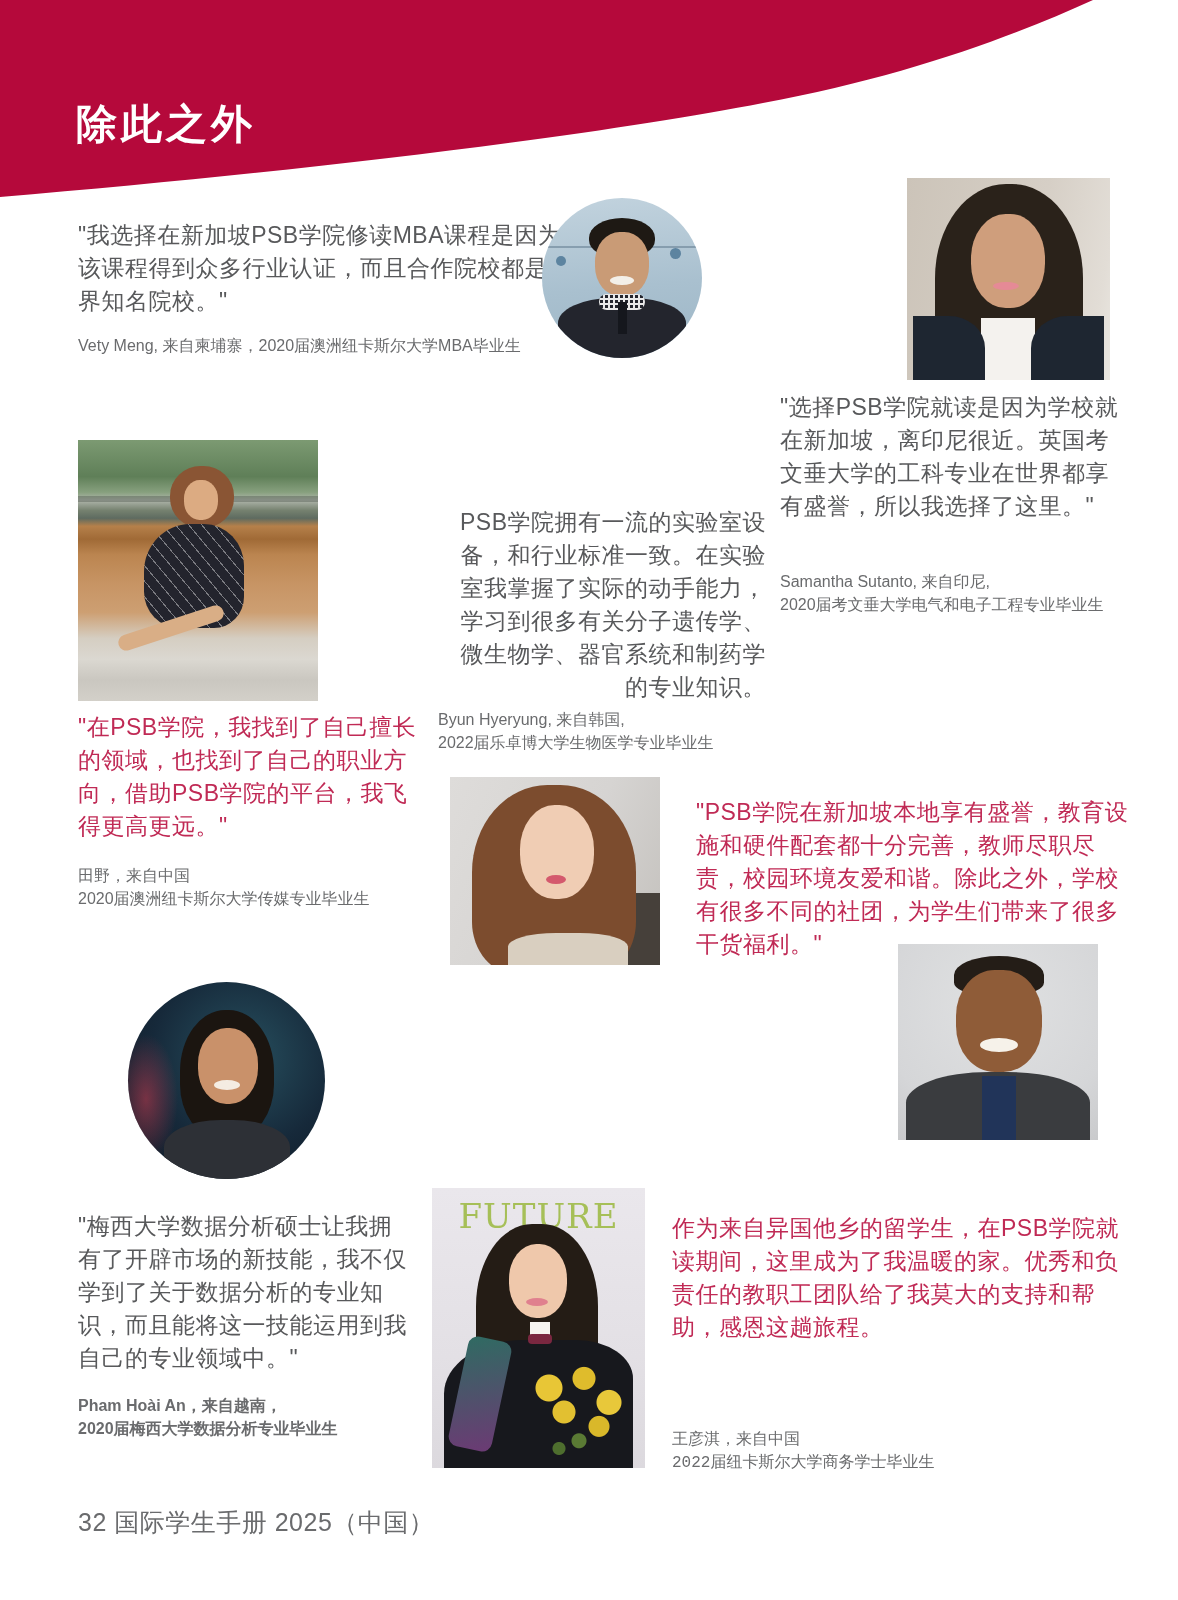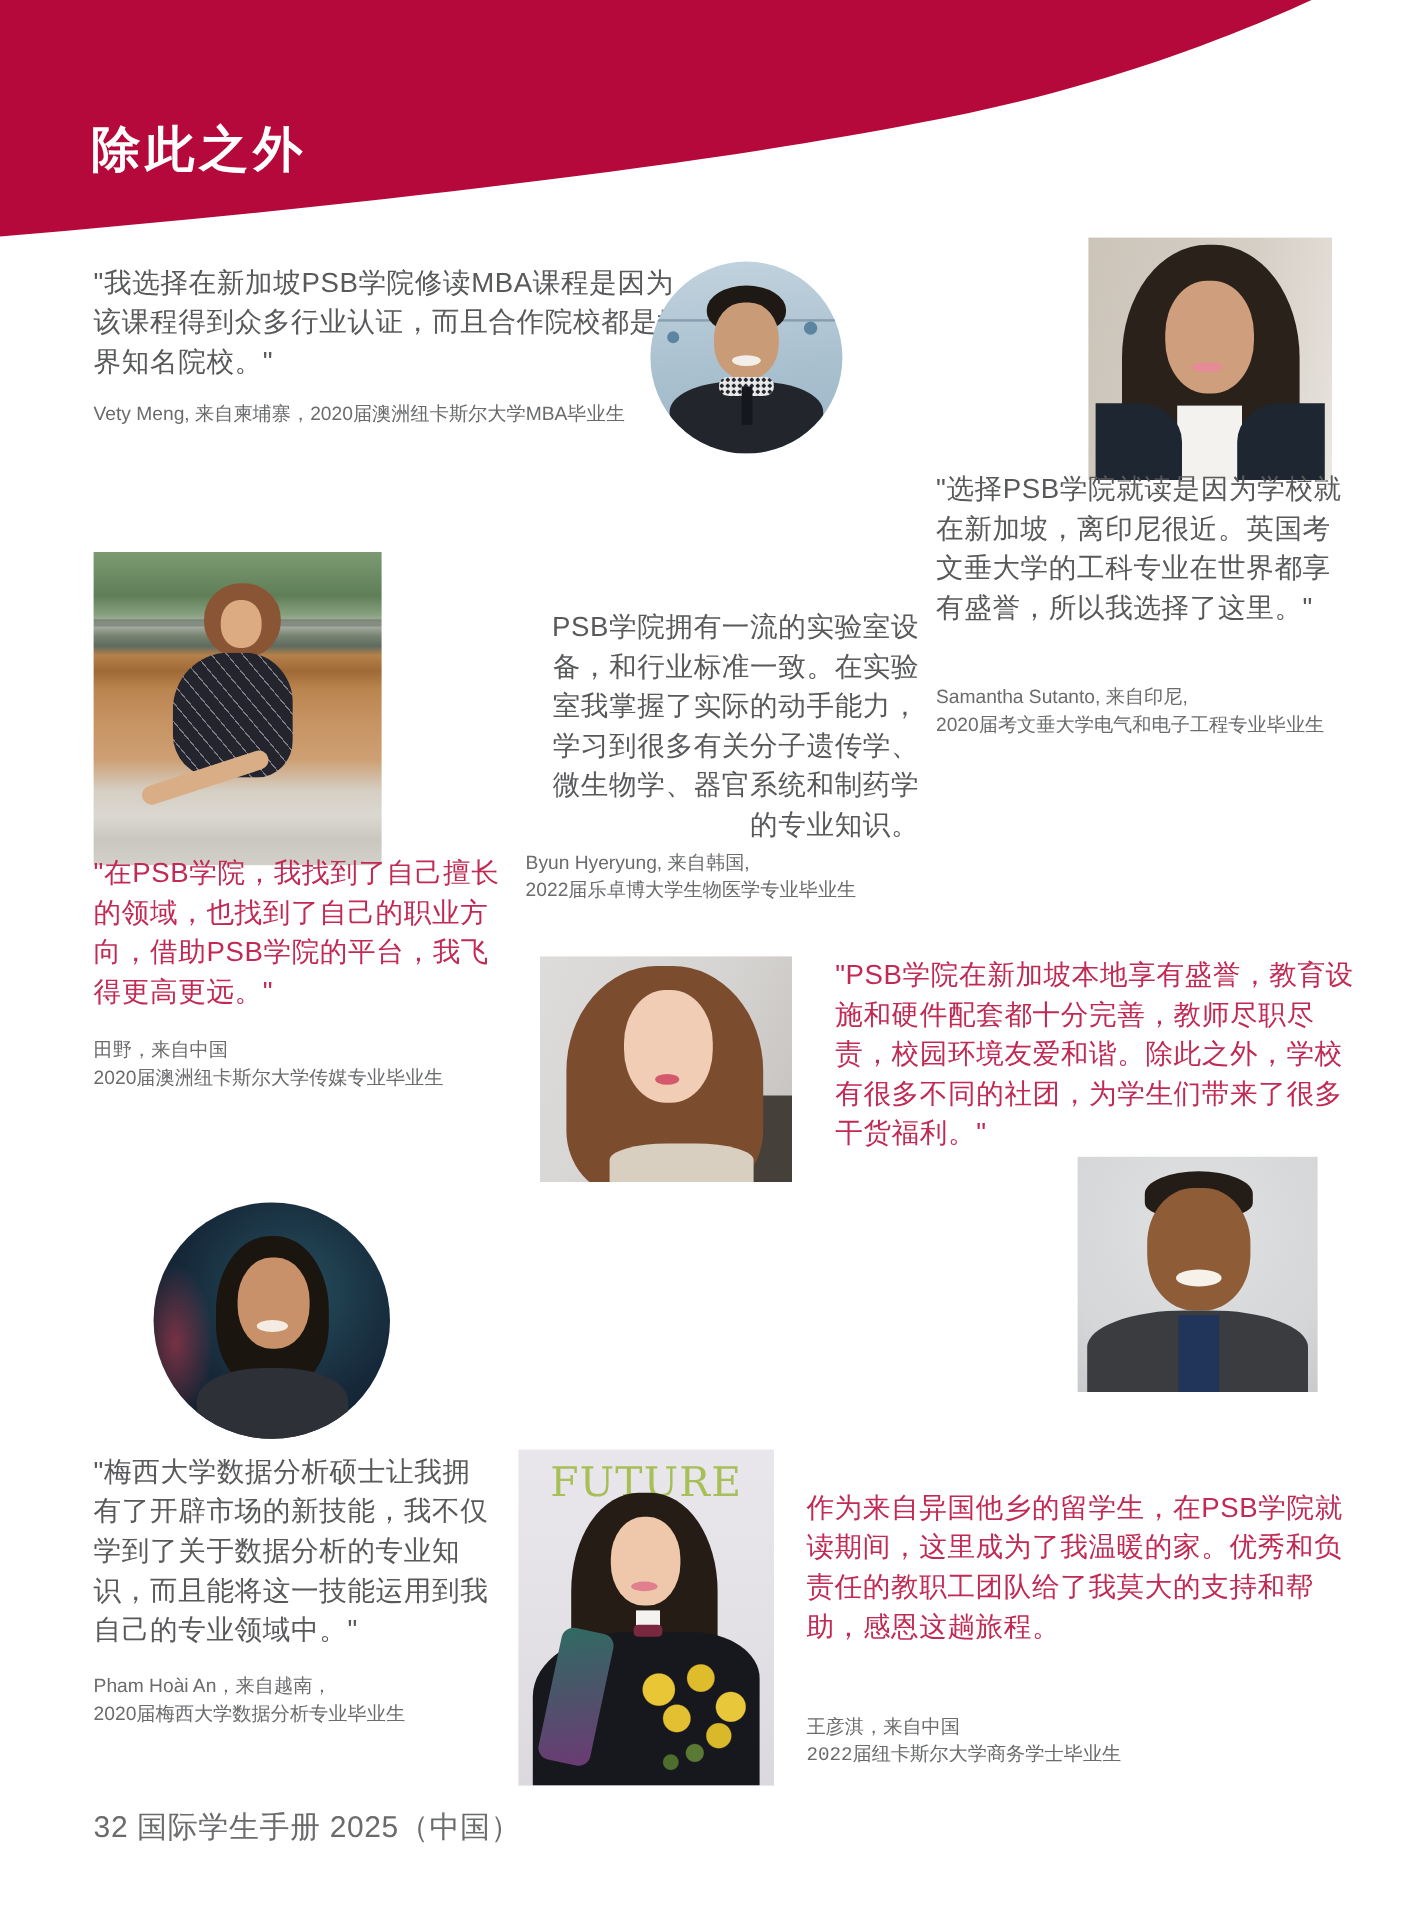--- a/index.html
+++ b/index.html
@@ -7,21 +7,21 @@
         font-family:"Liberation Sans","DejaVu Sans",sans-serif;color:#58595B;}
   .abs{position:absolute;}
   .banner-svg{position:absolute;left:0;top:0;}
   .page-title{position:absolute;left:76px;top:97px;font-size:41px;font-weight:bold;
               color:#ffffff;letter-spacing:4px;}
   .quote{position:absolute;font-size:23px;line-height:33px;color:#58595B;
          white-space:pre-line;letter-spacing:0.5px;}
   .quote.red{color:#C02A55;}
   .attr{position:absolute;font-size:16px;line-height:23px;color:#6A6B6D;white-space:pre-line;}
   .footer{position:absolute;left:78px;top:1506px;font-size:25px;color:#6A6B6D;letter-spacing:0.5px;}
-  .photo{position:absolute;overflow:hidden;margin-top:20px;}
+  .photo{position:absolute;overflow:hidden;}
   .round{border-radius:50%;}
   .future-label{position:absolute;left:0;top:8px;width:100%;text-align:center;
                 font-family:"DejaVu Serif","Liberation Serif",serif;font-size:34px;
                 color:#A6BF58;letter-spacing:1px;}
 </style>
 </head>
 <body>
 
 <div class="page">
 
@@ -111,42 +111,42 @@
     <div class="abs" style="left:52px;top:28px;width:94px;height:128px;background:#1b1510;border-radius:48% 48% 42% 42%;"></div>
     <div class="abs" style="left:70px;top:46px;width:60px;height:76px;background:#c9916a;border-radius:47%;"></div>
     <div class="abs" style="left:86px;top:98px;width:26px;height:10px;background:#f4ece2;border-radius:50%;"></div>
     <div class="abs" style="left:36px;top:138px;width:126px;height:60px;background:#2d3036;border-radius:45% 45% 0 0;"></div>
   </div>
   <div class="quote" style="left:78px;top:1210px;">"梅西大学数据分析硕士让我拥
 有了开辟市场的新技能，我不仅
 学到了关于数据分析的专业知
 识，而且能将这一技能运用到我
 自己的专业领域中。"</div>
-  <div class="attr" style="left:78px;top:1394px;">Pham Hoài An，来自越南，
+  <div class="attr" style="left:78px;top:1394px;font-weight:bold;">Pham Hoài An，来自越南，
 2020届梅西大学数据分析专业毕业生</div>
 
   <div class="photo" style="left:432px;top:1188px;width:213px;height:280px;background:linear-gradient(180deg,#eae7ec 0%,#e3e0e5 60%,#dcd9de 100%);">
     <div class="future-label">FUTURE</div>
     <div class="abs" style="left:44px;top:36px;width:122px;height:178px;background:#241c15;border-radius:46% 46% 30% 30%;"></div>
     <div class="abs" style="left:77px;top:56px;width:58px;height:74px;background:#efc8ab;border-radius:47%;"></div>
     <div class="abs" style="left:94px;top:110px;width:22px;height:8px;background:#e0808e;border-radius:50%;"></div>
     <div class="abs" style="left:98px;top:134px;width:20px;height:14px;background:#f5f3ef;"></div>
     <div class="abs" style="left:12px;top:152px;width:189px;height:128px;background:#17181d;border-radius:42% 30% 0 0;"></div>
     <div class="abs" style="left:26px;top:150px;width:44px;height:112px;background:linear-gradient(160deg,#2f6b62,#6c3a74);border-radius:10px;transform:rotate(12deg);"></div>
     <div class="abs" style="left:96px;top:146px;width:24px;height:10px;background:#7a2740;border-radius:4px;"></div>
     <div class="abs" style="left:92px;top:176px;width:100px;height:96px;background:
       radial-gradient(circle 14px at 25% 25%, #e8c636 13px, transparent 14px),
       radial-gradient(circle 12px at 60% 15%, #dfbc2c 11px, transparent 12px),
       radial-gradient(circle 13px at 85% 40%, #e8c83a 12px, transparent 13px),
       radial-gradient(circle 12px at 40% 50%, #e2c031 11px, transparent 12px),
       radial-gradient(circle 11px at 75% 65%, #d9b82a 10px, transparent 11px),
       radial-gradient(circle 8px at 55% 80%, #5a7a34 7px, transparent 8px),
       radial-gradient(circle 7px at 35% 88%, #4e6e2e 6px, transparent 7px);"></div>
   </div>
-  <div class="quote red" style="left:672px;top:1240px;">作为来自异国他乡的留学生，在PSB学院就
+  <div class="quote red" style="left:672px;top:1212px;">作为来自异国他乡的留学生，在PSB学院就
 读期间，这里成为了我温暖的家。优秀和负
 责任的教职工团队给了我莫大的支持和帮
 助，感恩这趟旅程。</div>
   <div class="attr" style="left:672px;top:1429px;font-family:Liberation Mono, monospace;">王彦淇，来自中国
 2022届纽卡斯尔大学商务学士毕业生</div>
 
   <div class="footer">32 国际学生手册 2025（中国）</div>
 
 </div>
 

